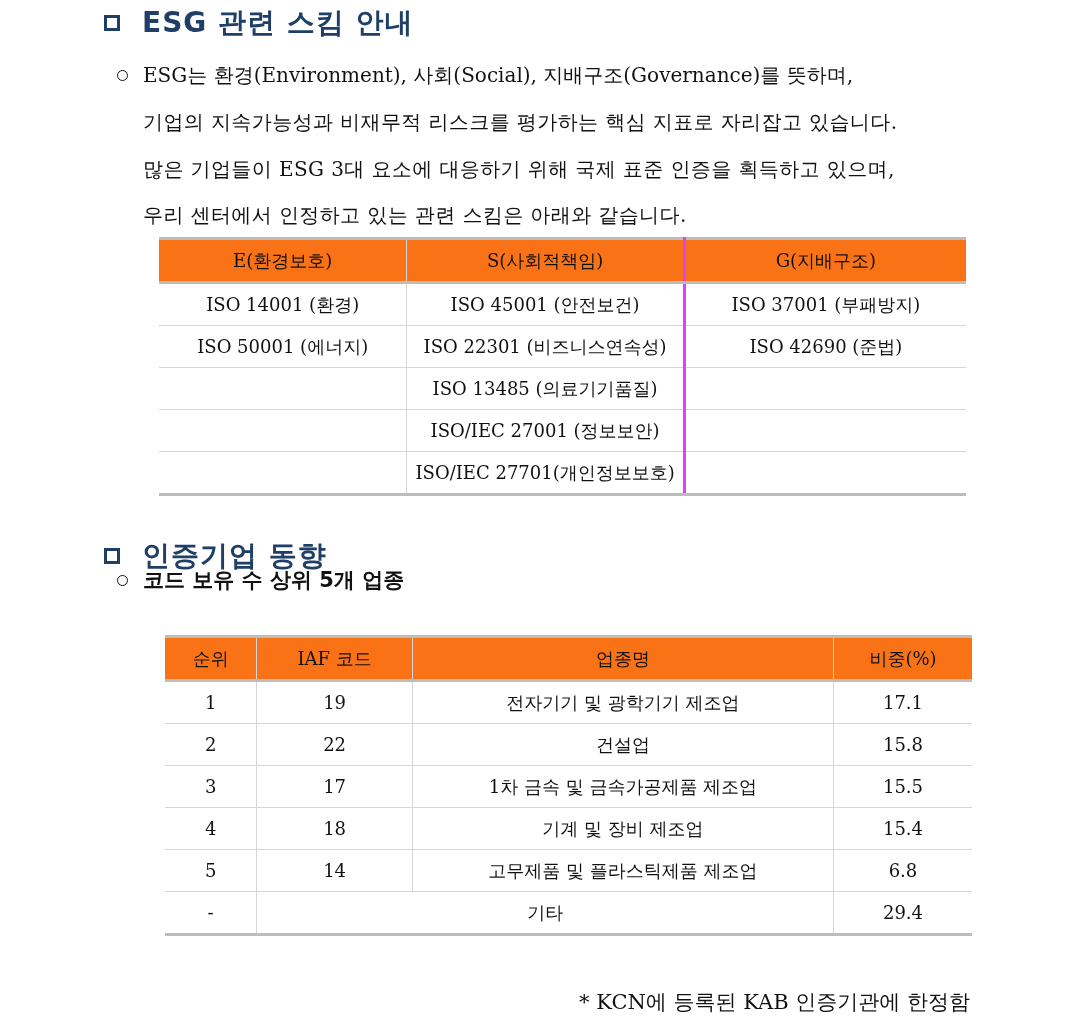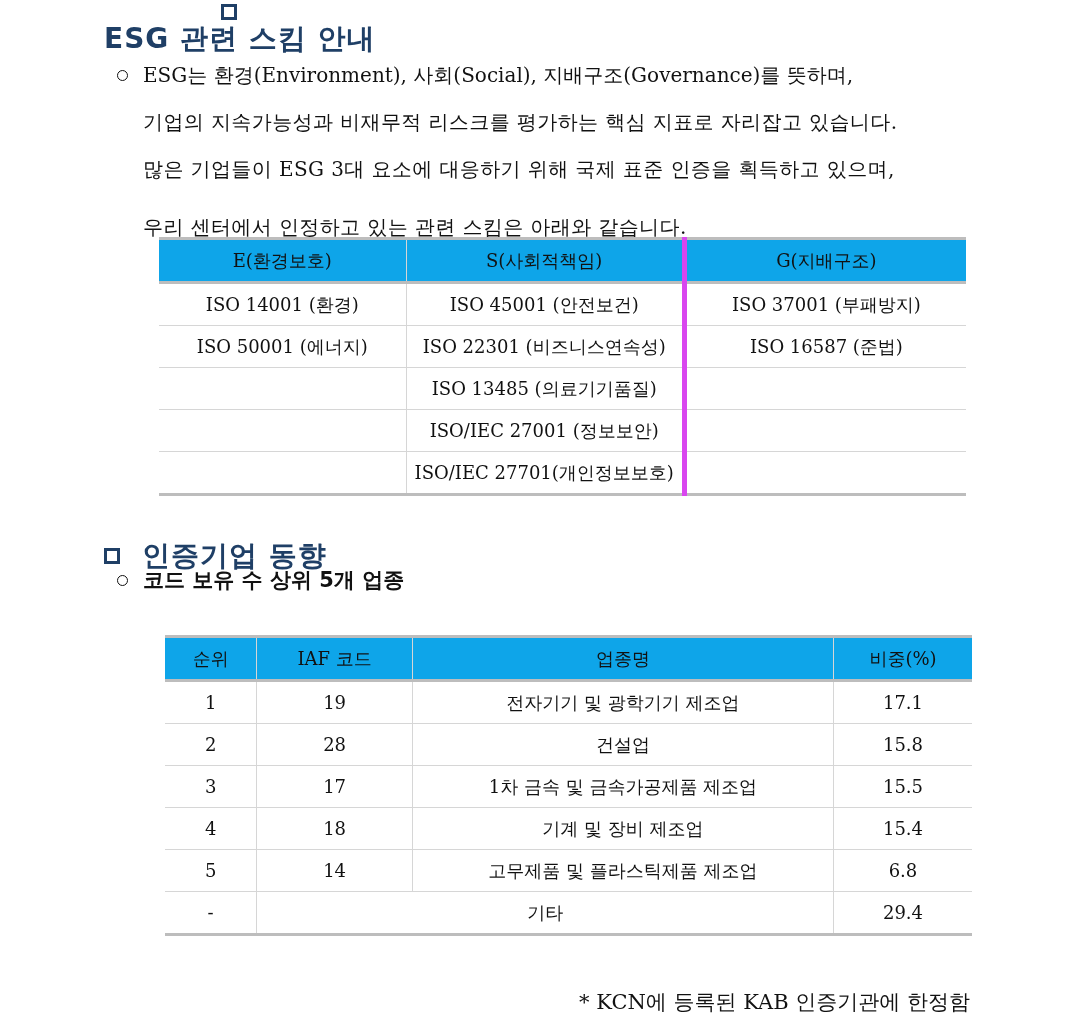--- a/index.html
+++ b/index.html
@@ -28,76 +28,76 @@
       border-radius: 50%; margin-right: 15px; box-sizing: border-box;
     }
     .para-line {
       position: absolute; left: 143px; font-size: 20px; white-space: nowrap;
       letter-spacing: 0.4px;
     }
     .subhead { font-family: "DejaVu Sans", "Liberation Sans", sans-serif; font-weight: bold; font-size: 21px; }
 
     table { border-collapse: collapse; position: absolute; font-size: 18px; }
     td, th { text-align: center; font-weight: normal; padding: 0; white-space: nowrap; }
-    th { background: #0ea5e9; }
+    th { background: #f97316; }
 
     
     #scheme-table { left: 159px; top: 237px; width: 807px; }
     #scheme-table th { height: 41px; border-top: 3px solid #bdbdbd; border-bottom: 3px solid #bdbdbd; }
     #scheme-table td { height: 41px; border-bottom: 1px solid #d6d6d6; }
     #scheme-table tr:last-child td { border-bottom: 3px solid #bdbdbd; }
     #scheme-table .c1 { width: 264px; border-right: 1px solid #d6d6d6; }
-    #scheme-table .c2 { width: 279px; border-right: 5px solid #d946ef; }
+    #scheme-table .c2 { width: 279px; border-right: 3px solid #d946ef; }
     #scheme-table .c3 { width: 300px; }
 
     
     #industry-table { left: 165px; top: 635px; width: 807px; }
     #industry-table th { height: 41px; border-top: 3px solid #bdbdbd; border-bottom: 3px solid #bdbdbd; }
     #industry-table td { height: 41px; border-bottom: 1px solid #d6d6d6; }
     #industry-table tr:last-child td { border-bottom: 3px solid #bdbdbd; }
     #industry-table .vr { border-right: 1px solid #d6d6d6; }
     #industry-table .w1 { width: 88px; }
     #industry-table .w2 { width: 149px; }
     #industry-table .w3 { width: 405px; }
     #industry-table .w4 { width: 133px; }
 
     .footnote { position: absolute; right: 106px; top: 988px; font-size: 21px; white-space: nowrap; }
   </style>
 </head>
 <body>
 
-<div class="section-title" style="top:4px;flex-direction:column;">
+<div class="section-title" style="top:4px;">
   <span class="sq-icon"></span>
   <span>ESG 관련 스킴 안내</span>
 </div>
 
 <div class="bullet-line" style="top:62px;">
   <span class="circle-icon"></span>
   <span>ESG는 환경(Environment), 사회(Social), 지배구조(Governance)를 뜻하며,</span>
 </div>
 <div class="para-line" style="top:109px;">기업의 지속가능성과 비재무적 리스크를 평가하는 핵심 지표로 자리잡고 있습니다.</div>
 <div class="para-line" style="top:156px;">많은 기업들이 ESG 3대 요소에 대응하기 위해 국제 표준 인증을 획득하고 있으며,</div>
-<div class="para-line" style="top:202px;margin-top:12px;">우리 센터에서 인정하고 있는 관련 스킴은 아래와 같습니다.</div>
+<div class="para-line" style="top:202px;">우리 센터에서 인정하고 있는 관련 스킴은 아래와 같습니다.</div>
 
 <table id="scheme-table">
   <tbody>
       <tr>
     <th class="c1">E(환경보호)</th>
     <th class="c2">S(사회적책임)</th>
     <th class="c3">G(지배구조)</th>
   </tr>
   <tr>
     <td class="c1">ISO 14001 (환경)</td>
     <td class="c2">ISO 45001 (안전보건)</td>
     <td class="c3">ISO 37001 (부패방지)</td>
   </tr>
   <tr>
     <td class="c1">ISO 50001 (에너지)</td>
     <td class="c2">ISO 22301 (비즈니스연속성)</td>
-    <td class="c3">ISO 16587 (준법)</td>
+    <td class="c3">ISO 42690 (준법)</td>
   </tr>
   <tr>
     <td class="c1"></td>
     <td class="c2">ISO 13485 (의료기기품질)</td>
     <td class="c3"></td>
   </tr>
   <tr>
     <td class="c1"></td>
     <td class="c2">ISO/IEC 27001 (정보보안)</td>
     <td class="c3"></td>
@@ -129,21 +129,21 @@
     <th class="w4">비중(%)</th>
   </tr>
   <tr>
     <td class="vr">1</td>
     <td class="vr">19</td>
     <td class="vr">전자기기 및 광학기기 제조업</td>
     <td>17.1</td>
   </tr>
   <tr>
     <td class="vr">2</td>
-    <td class="vr">28</td>
+    <td class="vr">22</td>
     <td class="vr">건설업</td>
     <td>15.8</td>
   </tr>
   <tr>
     <td class="vr">3</td>
     <td class="vr">17</td>
     <td class="vr">1차 금속 및 금속가공제품 제조업</td>
     <td>15.5</td>
   </tr>
   <tr>

